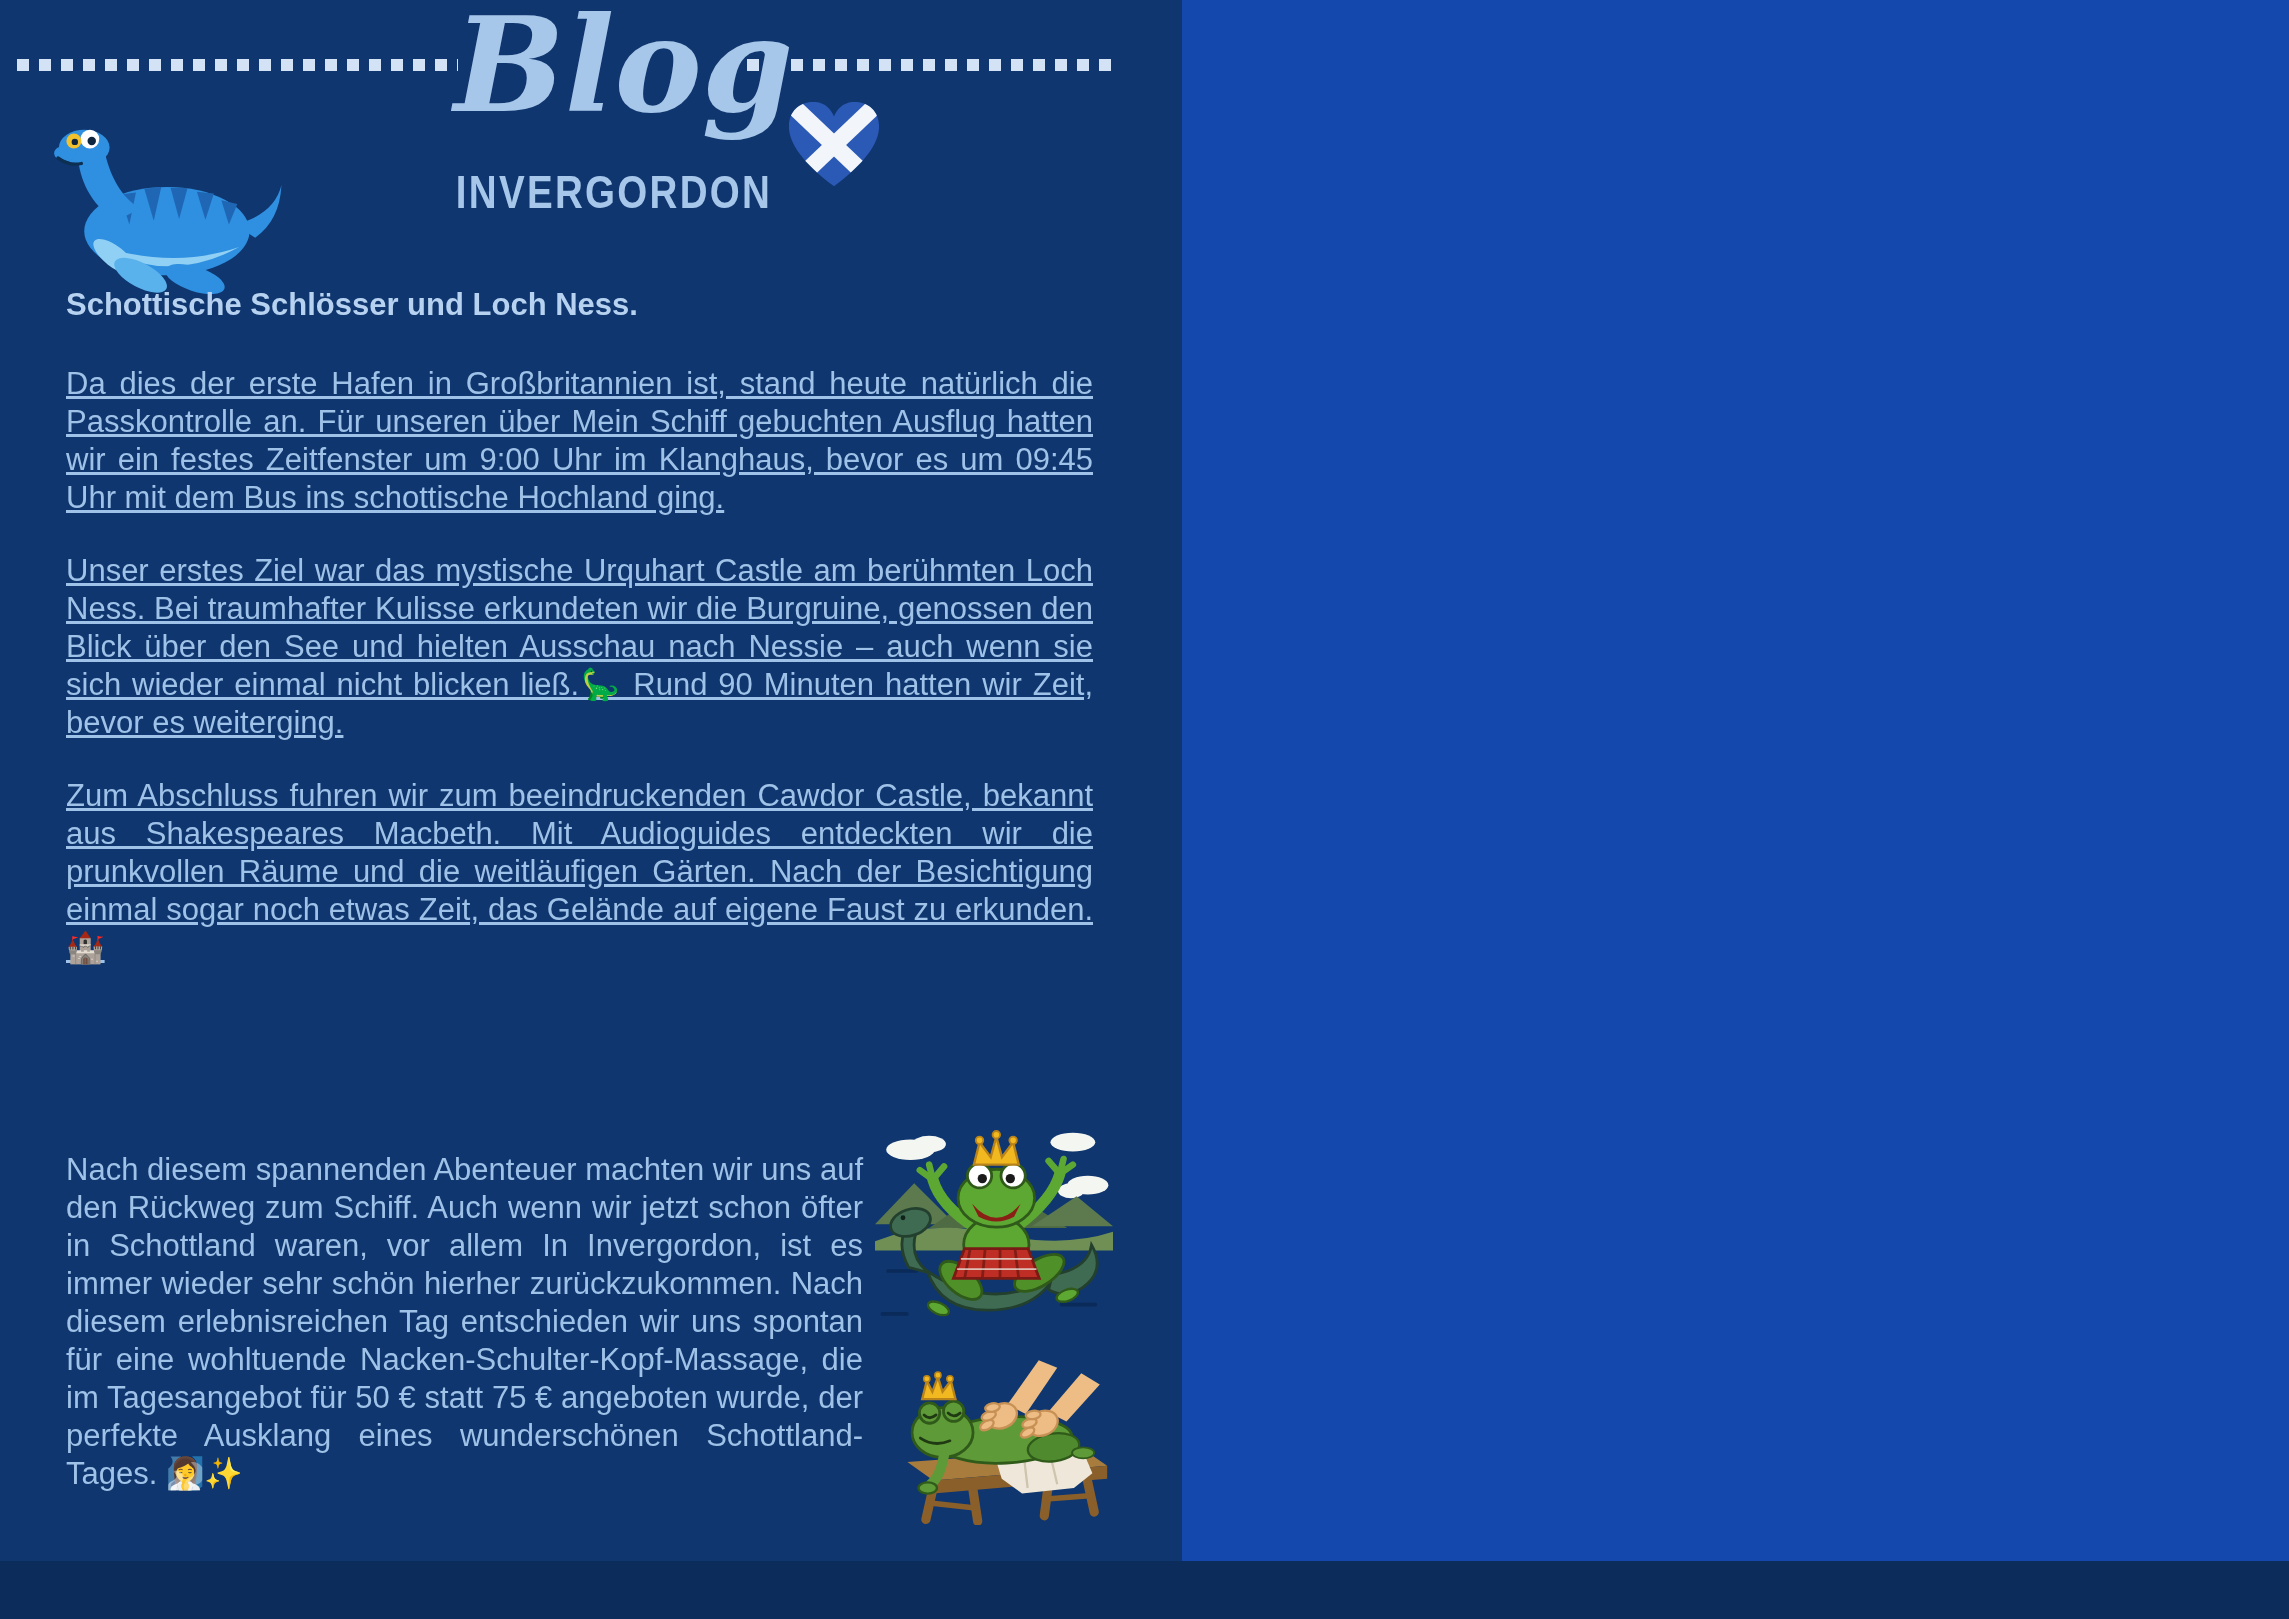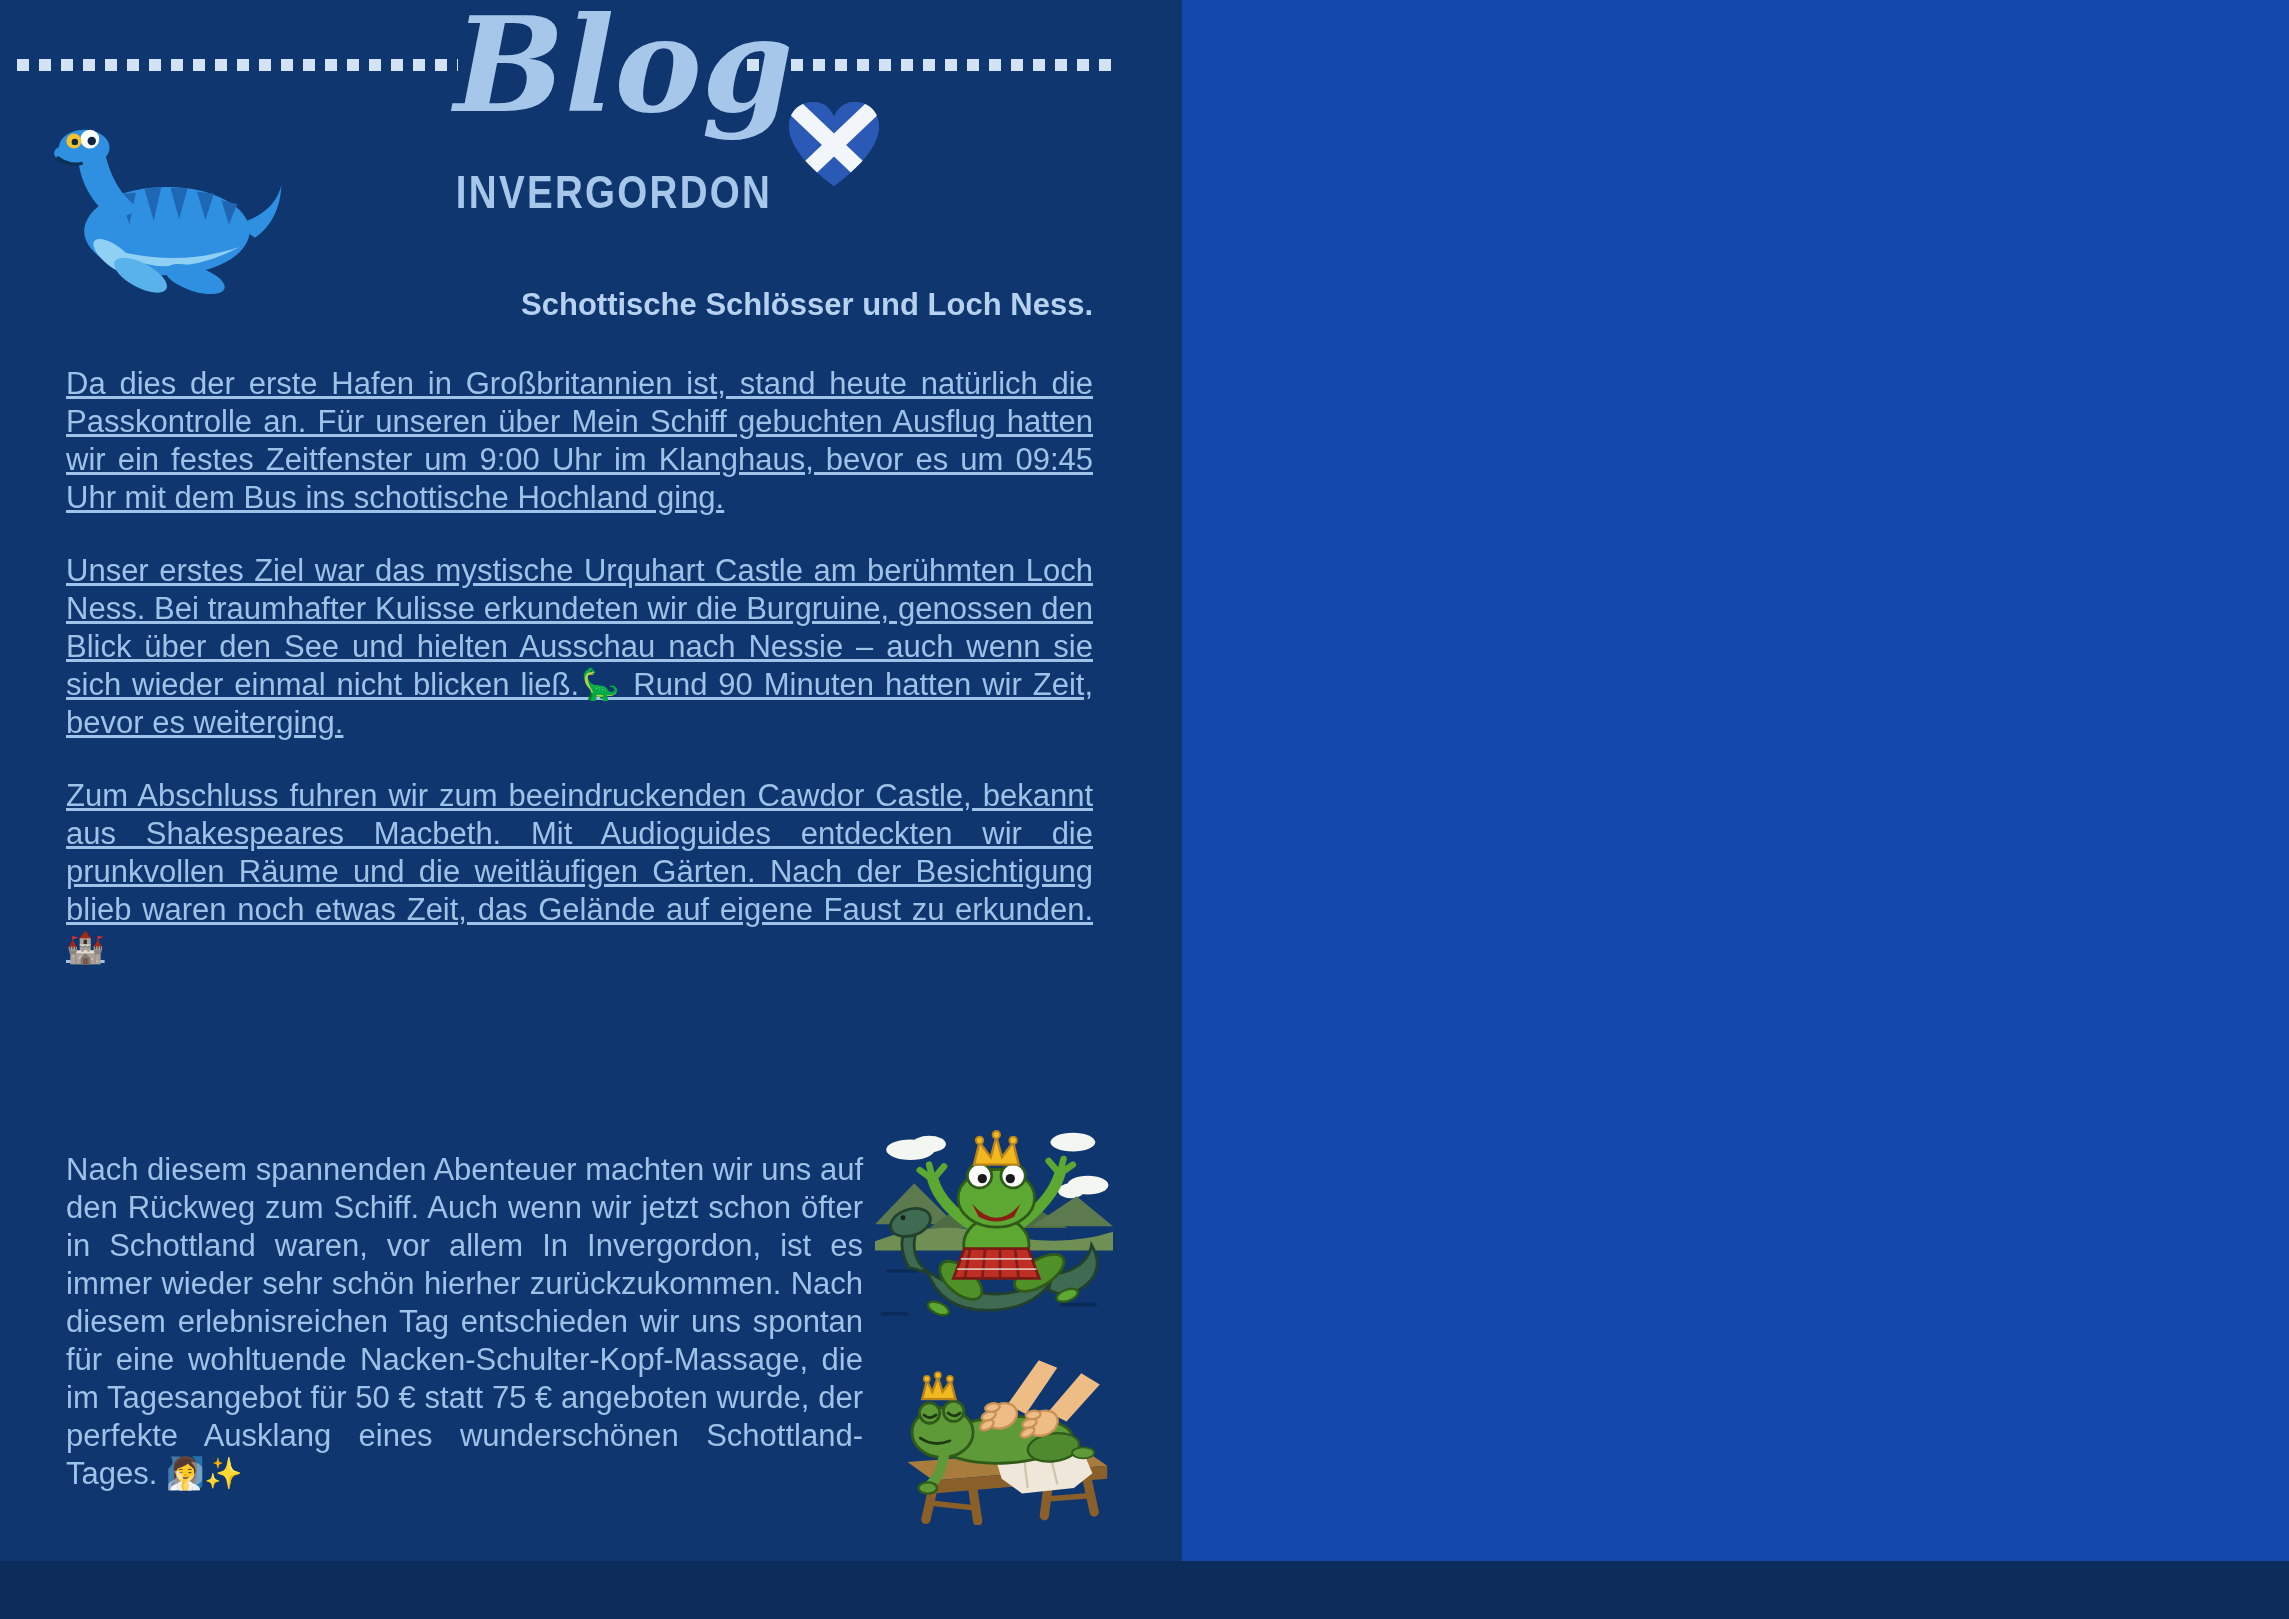--- a/index.html
+++ b/index.html
@@ -16,21 +16,21 @@
   .title-script{position:absolute;left:454px;top:-7.4px;width:314px;text-align:center;
         font-family:"DejaVu Serif",serif;font-style:italic;font-weight:bold;
         font-size:131px;line-height:1.1;color:#a6c6ea;}
   .title-sub{position:absolute;left:420px;top:164px;width:388px;text-align:center;
         font-size:47px;font-weight:bold;letter-spacing:2.8px;color:#a6c6ea;
         transform:scaleX(.82);transform-origin:center;}
   .flag-heart{position:absolute;left:785px;top:98px;width:98px;height:94px;}
   .nessie{position:absolute;left:26px;top:113px;width:263px;height:194px;}
 
   
-  .heading{position:absolute;left:66px;top:286px;width:1027px;text-align:right;
+  .heading{position:absolute;left:66px;top:286px;width:1027px;text-align:left;
         font-weight:bold;font-size:31px;line-height:37px;color:#b6d2f0;}
   .bodytext{position:absolute;left:66px;width:1027px;color:#9fc2e8;}
   #paragraphs-main{top:365px;text-decoration:underline;}
   #paragraph-last{top:1151px;width:797px;}
   .bodytext p{margin:0 0 35px;font-size:31px;line-height:38px;text-align:justify;}
   .bodytext p:last-child{margin-bottom:0;}
 
   .frog1{position:absolute;left:875px;top:1130px;width:238px;height:198px;}
   .frog2{position:absolute;left:884px;top:1340px;width:229px;height:185px;}
 </style>
@@ -84,21 +84,21 @@
       <ellipse cx="180" cy="176" rx="33" ry="13" fill="#2f8fe0" transform="rotate(18 180 176)"></ellipse>
     </svg>
 
     <div class="heading">
       <div>Schottische Schlösser und Loch Ness.</div>
     </div>
 
     <div class="bodytext" id="paragraphs-main">
       <p>Da dies der erste Hafen in Großbritannien ist, stand heute natürlich die Passkontrolle an. Für unseren über Mein Schiff gebuchten Ausflug hatten wir ein festes Zeitfenster um 9:00 Uhr im Klanghaus, bevor es um 09:45 Uhr mit dem Bus ins schottische Hochland ging.</p>
       <p>Unser erstes Ziel war das mystische Urquhart Castle am berühmten Loch Ness. Bei traumhafter Kulisse erkundeten wir die Burgruine, genossen den Blick über den See und hielten Ausschau nach Nessie – auch wenn sie sich wieder einmal nicht blicken ließ.🦕 Rund 90 Minuten hatten wir Zeit, bevor es weiterging.</p>
-      <p>Zum Abschluss fuhren wir zum beeindruckenden Cawdor Castle, bekannt aus Shakespeares Macbeth. Mit Audioguides entdeckten wir die prunkvollen Räume und die weitläufigen Gärten. Nach der Besichtigung blieb waren noch etwas Zeit, das Gelände auf eigene Faust zu erkunden.🏰</p>
+      <p>Zum Abschluss fuhren wir zum beeindruckenden Cawdor Castle, bekannt aus Shakespeares Macbeth. Mit Audioguides entdeckten wir die prunkvollen Räume und die weitläufigen Gärten. Nach der Besichtigung einmal sogar noch etwas Zeit, das Gelände auf eigene Faust zu erkunden.🏰</p>
     </div>
     <div class="bodytext" id="paragraph-last">
       <p>Nach diesem spannenden Abenteuer machten wir uns auf den Rückweg zum Schiff. Auch wenn wir jetzt schon öfter in Schottland waren, vor allem In Invergordon, ist es immer wieder sehr schön hierher zurückzukommen. Nach diesem erlebnisreichen Tag entschieden wir uns spontan für eine wohltuende Nacken-Schulter-Kopf-Massage, die im Tagesangebot für 50 € statt 75 € angeboten wurde, der perfekte Ausklang eines wunderschönen Schottland-Tages. 🧖‍♀️✨</p>
     </div>
 
     <svg class="frog1" viewBox="0 0 255 210">
       <g fill="#f4f6f2">
         <ellipse cx="38" cy="20" rx="26" ry="11"></ellipse>
           <ellipse cx="58" cy="14" rx="18" ry="9"></ellipse>
         <ellipse cx="212" cy="12" rx="24" ry="10"></ellipse>

